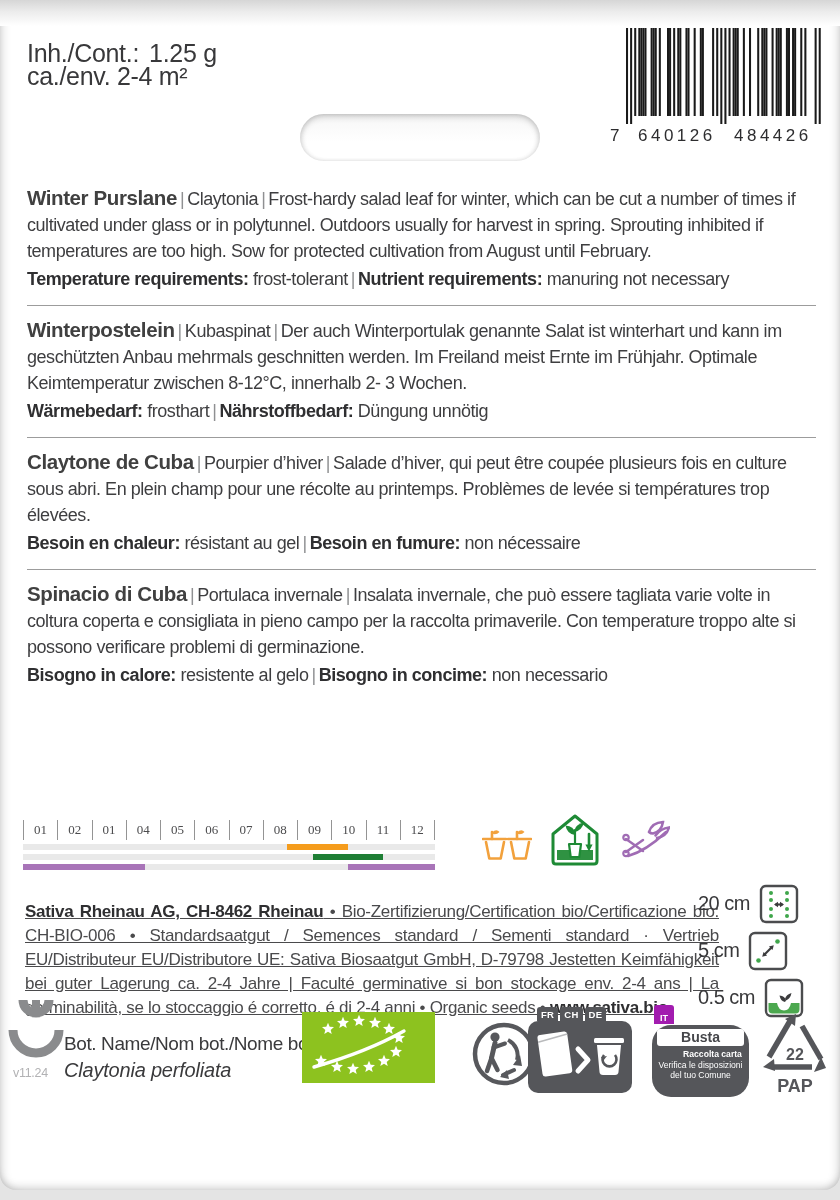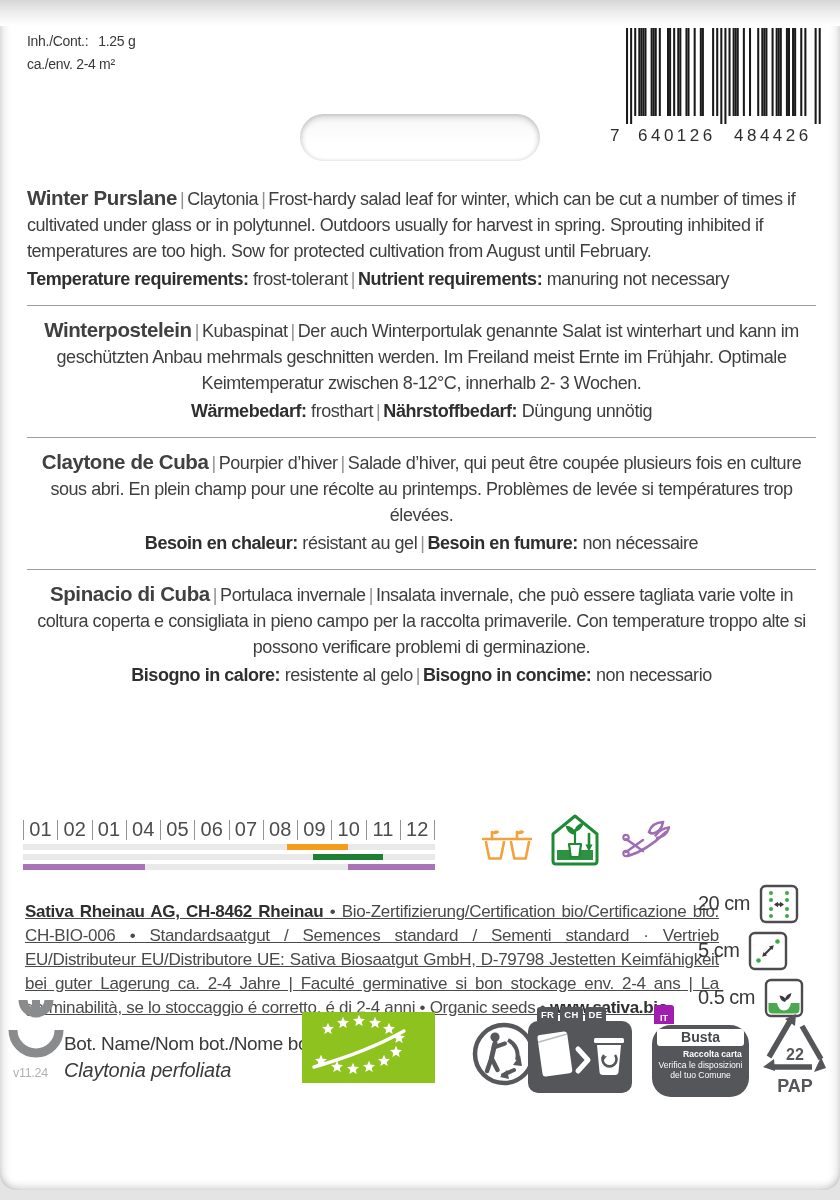--- a/index.html
+++ b/index.html
@@ -12,45 +12,45 @@
     position:absolute;left:0;top:0;width:840px;height:1190px;background:#fff;
     border-radius:0 0 16px 16px;
     box-shadow: inset 0 14px 12px -10px rgba(0,0,0,.25),
                 inset 9px 0 12px -10px rgba(0,0,0,.30),
                 inset -9px 0 12px -10px rgba(0,0,0,.30),
                 inset 0 -10px 10px -8px rgba(0,0,0,.20);
   }
   .top-band{position:absolute;left:0;top:0;right:0;height:26px;
     background:linear-gradient(#d6d6d6,#ececec 45%,#ffffff);}
   
-  .hdr-info{position:absolute;left:27px;top:30px;font-size:14px;line-height:23px;color:#38383a;letter-spacing:-0.3px;}
+  .hdr-info{position:absolute;left:27px;top:42px;font-size:25px;line-height:23px;color:#38383a;letter-spacing:-0.3px;}
   .hdr-info .val{margin-left:10px;}
   .barcode{position:absolute;left:616px;top:28px;width:212px;height:118px;}
   .barcode svg{position:absolute;left:10px;top:0;}
   .bc-digits{position:absolute;left:0;top:98px;width:212px;font-size:17px;color:#2d2d2f;letter-spacing:3.5px;}
   .bc-first{position:absolute;left:-6px;}
   .bc-left{position:absolute;left:22px;}
   .bc-right{position:absolute;left:118px;}
   .euro-slot{position:absolute;left:300px;top:114px;width:240px;height:47px;border-radius:24px;
     background:linear-gradient(180deg,#f6f6f6,#ffffff 60%);
     box-shadow: inset 0 3px 6px rgba(0,0,0,.16), inset 2px 0 4px rgba(0,0,0,.07),
                 inset -2px 0 4px rgba(0,0,0,.07), 0 1px 1px rgba(255,255,255,.9);}
   
   .sections{position:absolute;left:27px;top:174px;width:789px;color:#3e3e40;}
   .desc{padding:11px 0 13px;}
-  .desc + .desc{border-top:1.5px solid #9c9c9c;text-align:center;}
+  .desc + .desc{border-top:1.5px solid #9c9c9c;}
   .desc p{margin:0;font-size:18px;line-height:26px;letter-spacing:-0.45px;}
   .desc .title{color:#404040;font-weight:bold;font-size:20.5px;letter-spacing:-0.4px;}
   .pipe{color:#8f9092;padding:0 3px;}
   .desc .req{margin-top:2px;}
   .b{font-weight:bold;color:#2f2f31;}
   
   .calendar{position:absolute;left:23px;top:820px;width:412px;}
   .cal-months{display:flex;height:20px;}
-  .cal-month{flex:1;border-left:1.5px solid #949494;text-align:center;font-size:20px;color:#4c4c4e;letter-spacing:0.2px;line-height:19px;}
+  .cal-month{flex:1;border-left:1.5px solid #949494;text-align:center;font-size:13px;color:#4c4c4e;letter-spacing:0.2px;line-height:19px;font-family:Liberation Serif, serif;}
   .cal-month:last-child{border-right:1.5px solid #949494;}
   .cal-track{position:relative;height:6px;background:#e9e9e9;margin-top:4px;}
   .cal-bar{position:absolute;top:0;height:100%;}
   
   .legend-icon{position:absolute;}
   
   .footer-text{position:absolute;left:25px;top:883px;width:694px;font-size:17px;line-height:24px;
     text-align:justify;color:#4a4a4c;letter-spacing:-0.3px;text-decoration:underline;}
   
   .spacing-col{position:absolute;left:698px;top:884px;width:132px;display:flex;flex-direction:column;gap:8px;}

